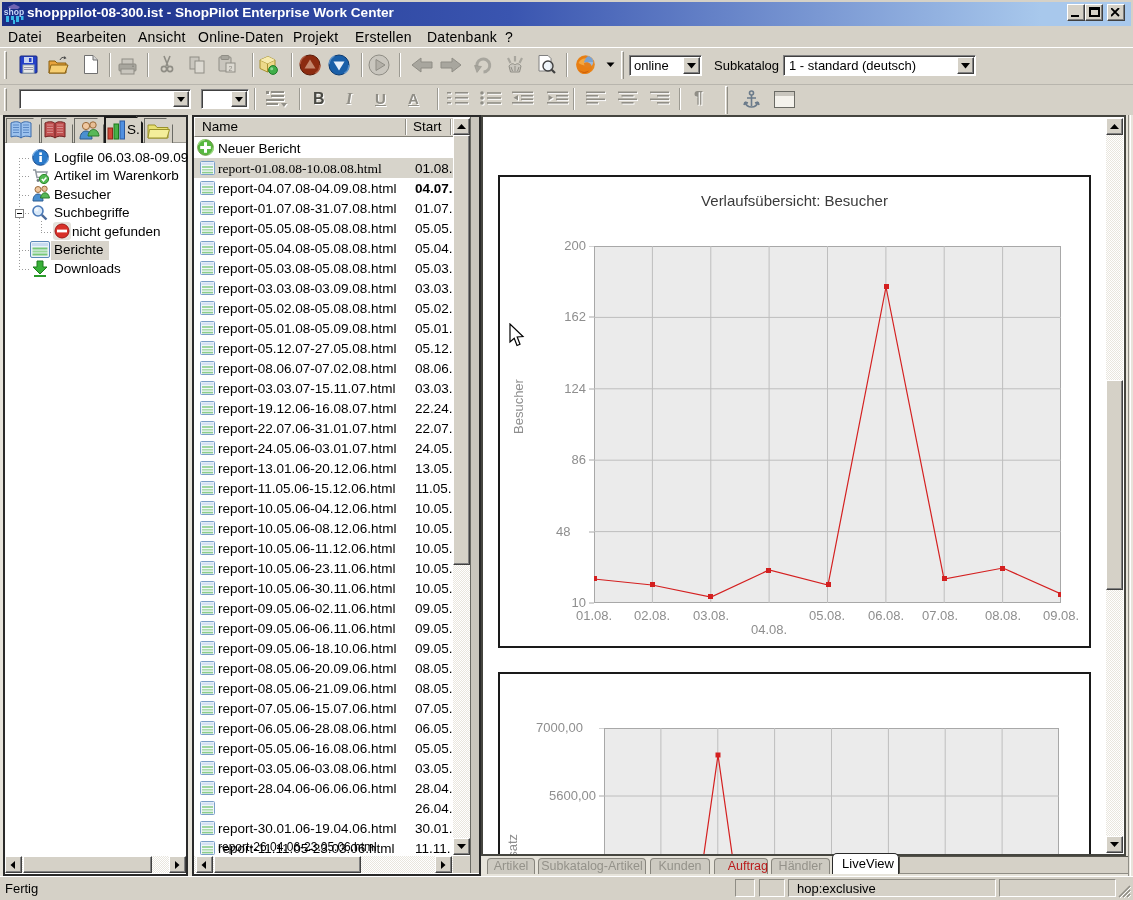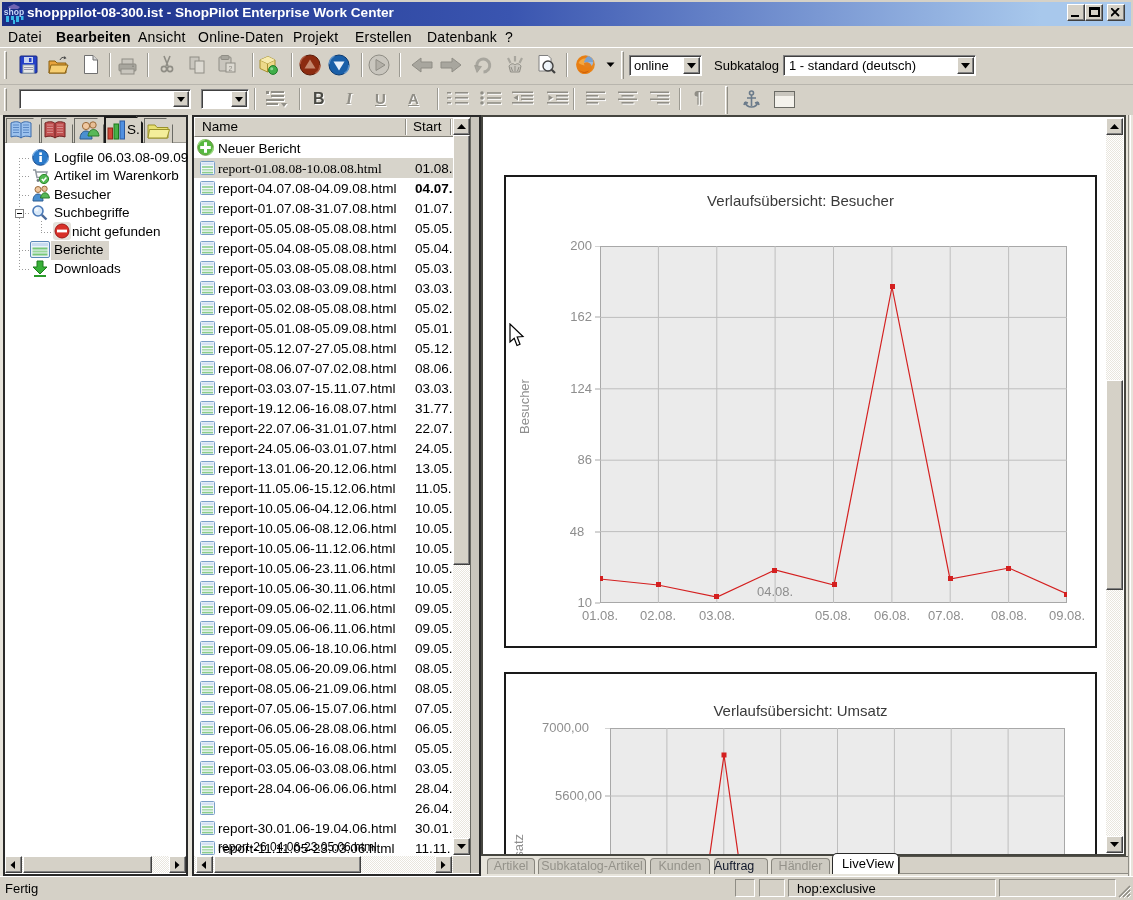--- a/index.html
+++ b/index.html
@@ -38,21 +38,21 @@
 <div class="btn3d" style="left:1085px;top:4px;width:18px;height:17px;">
     <div class="abs" style="left:2.5px;top:2px;width:11px;height:10px;border:2px solid #000;border-top-width:3px"></div>
   </div>
 <div class="btn3d" style="left:1107px;top:4px;width:18px;height:17px;">
     <svg class="abs" style="left:3px;top:3px" width="10" height="9" viewBox="0 0 10 9">
       <path d="M0 0 L8 8 M8 0 L0 8" stroke="#000" stroke-width="1.8"></path>
     </svg>
   </div>
 <div class="abs" style="left:0;top:26px;width:1133px;height:21px;background:#D5D1C7"></div>
 <div class="abs" style="left:8px;top:29px;font-size:14px;color:#000;white-space:nowrap;letter-spacing:0.25px;">Datei</div>
-<div class="abs" style="left:56px;top:29px;font-size:14px;color:#000;white-space:nowrap;letter-spacing:0.25px;font-weight:bold;">Bearbeiten</div>
+<div class="abs" style="left:56px;top:29px;font-size:14px;color:#000;white-space:nowrap;letter-spacing:0.25px;">Bearbeiten</div>
 <div class="abs" style="left:138px;top:29px;font-size:14px;color:#000;white-space:nowrap;letter-spacing:0.25px;">Ansicht</div>
 <div class="abs" style="left:198px;top:29px;font-size:14px;color:#000;white-space:nowrap;letter-spacing:0.25px;">Online-Daten</div>
 <div class="abs" style="left:293px;top:29px;font-size:14px;color:#000;white-space:nowrap;letter-spacing:0.25px;">Projekt</div>
 <div class="abs" style="left:355px;top:29px;font-size:14px;color:#000;white-space:nowrap;letter-spacing:0.25px;">Erstellen</div>
 <div class="abs" style="left:427px;top:29px;font-size:14px;color:#000;white-space:nowrap;letter-spacing:0.25px;">Datenbank</div>
 <div class="abs" style="left:505px;top:29px;font-size:14px;color:#000;white-space:nowrap;letter-spacing:0.25px;">?</div>
 <div class="abs" style="left:0;top:47px;width:1133px;height:37px;background:#D5D1C7;border-top:1px solid #fff;"></div>
 <div class="grip" style="left:4px;top:51px;width:3px;height:28px;"></div>
 <div class="grip" style="left:621px;top:51px;width:3px;height:28px;"></div>
 <svg class="abs" style="left:19px;top:55px" width="19" height="19" viewBox="0 0 19 19">
@@ -539,21 +539,21 @@
 <div class="abs row-txt" style="left:24px;top:244px;font-size:13.5px;">report-03.03.07-15.11.07.html</div>
 <div class="abs row-txt" style="left:221px;top:244px;font-size:13.5px;">03.03.</div>
 <svg class="abs" style="left:6px;top:264px" width="15" height="14" viewBox="0 0 15 14">
 <rect x="0.5" y="0.5" width="14" height="13" rx="1" fill="#F2F7FC" stroke="#7AA0C8"></rect>
 <rect x="1.5" y="1.5" width="12" height="2.5" fill="#D4E2F2"></rect>
 <rect x="2" y="5.2" width="11" height="1.6" fill="#8CCE8C"></rect>
 <rect x="2" y="8" width="11" height="1.6" fill="#ACDCAC"></rect>
 <rect x="2" y="10.8" width="11" height="1.6" fill="#8CCE8C"></rect>
 </svg>
 <div class="abs row-txt" style="left:24px;top:264px;font-size:13.5px;">report-19.12.06-16.08.07.html</div>
-<div class="abs row-txt" style="left:221px;top:264px;font-size:13.5px;">31.77.</div>
+<div class="abs row-txt" style="left:221px;top:264px;font-size:13.5px;">22.24.</div>
 <svg class="abs" style="left:6px;top:284px" width="15" height="14" viewBox="0 0 15 14">
 <rect x="0.5" y="0.5" width="14" height="13" rx="1" fill="#F2F7FC" stroke="#7AA0C8"></rect>
 <rect x="1.5" y="1.5" width="12" height="2.5" fill="#D4E2F2"></rect>
 <rect x="2" y="5.2" width="11" height="1.6" fill="#8CCE8C"></rect>
 <rect x="2" y="8" width="11" height="1.6" fill="#ACDCAC"></rect>
 <rect x="2" y="10.8" width="11" height="1.6" fill="#8CCE8C"></rect>
 </svg>
 <div class="abs row-txt" style="left:24px;top:284px;font-size:13.5px;">report-22.07.06-31.01.07.html</div>
 <div class="abs row-txt" style="left:221px;top:284px;font-size:13.5px;">22.07.</div>
 <svg class="abs" style="left:6px;top:304px" width="15" height="14" viewBox="0 0 15 14">
@@ -763,21 +763,21 @@
 <svg class="abs" style="left:201px;top:861px" width="5" height="8" viewBox="0 0 5 8">
     <path d="M5 0 L5 8 L0.5 4 Z" fill="#000"></path>
   </svg>
 <div class="btn3d" style="left:214px;top:856px;width:147px;height:17px;"></div>
 <div class="btn3d" style="left:435px;top:856px;width:17px;height:17px;"></div>
 <svg class="abs" style="left:441px;top:861px" width="5" height="8" viewBox="0 0 5 8">
     <path d="M0 0 L0 8 L4.5 4 Z" fill="#000"></path>
   </svg>
 <div class="abs" style="left:453px;top:856px;width:17px;height:17px;background:#D5D1C7;"></div>
 <div class="abs" style="left:481px;top:115px;width:645px;height:741px;border:2px solid #45453F;background:#fff;"></div>
-<div class="abs" style="left:483px;top:118px;width:622px;height:736px;overflow:hidden;background:#fff;margin-left:6px;">
+<div class="abs" style="left:483px;top:118px;width:622px;height:736px;overflow:hidden;background:#fff;">
 <div class="abs" style="left:15px;top:57px;width:593px;height:473px;border:2px solid #1A1A1A;background:#fff;"></div>
 <div class="abs" style="left:15px;top:74px;width:593px;text-align:center;font-size:15px;color:#3A3A3A;">Verlaufsübersicht: Besucher</div>
 <div class="abs" style="left:111px;top:128px;width:467px;height:357px;background:#EBEBEB;border:1px solid #A8A8A8;"></div>
 <svg class="abs" style="left:111px;top:128px" width="467" height="357" viewBox="0 0 467 357">
       <line x1="58.4" y1="0" x2="58.4" y2="357" stroke="#BEBEBE"></line>
       <line x1="116.8" y1="0" x2="116.8" y2="357" stroke="#BEBEBE"></line>
       <line x1="175.1" y1="0" x2="175.1" y2="357" stroke="#BEBEBE"></line>
       <line x1="233.5" y1="0" x2="233.5" y2="357" stroke="#BEBEBE"></line>
       <line x1="291.9" y1="0" x2="291.9" y2="357" stroke="#BEBEBE"></line>
       <line x1="350.2" y1="0" x2="350.2" y2="357" stroke="#BEBEBE"></line>
@@ -794,42 +794,41 @@
       <rect x="232" y="336" width="5" height="5" fill="#D42020"></rect>
       <rect x="290" y="38" width="5" height="5" fill="#D42020"></rect>
       <rect x="348" y="330" width="5" height="5" fill="#D42020"></rect>
       <rect x="406" y="320" width="5" height="5" fill="#D42020"></rect>
       <rect x="464" y="346" width="5" height="5" fill="#D42020"></rect>
     </svg>
 <div class="abs glabel" style="left:73px;top:120px;width:30px;text-align:right;">200</div>
 <div class="abs glabel" style="left:73px;top:191px;width:30px;text-align:right;">162</div>
 <div class="abs glabel" style="left:73px;top:263px;width:30px;text-align:right;">124</div>
 <div class="abs glabel" style="left:73px;top:334px;width:30px;text-align:right;">86</div>
-<div class="abs glabel" style="left:73px;top:406px;width:30px;text-align:center;">48</div>
+<div class="abs glabel" style="left:73px;top:406px;width:30px;text-align:left;">48</div>
 <div class="abs glabel" style="left:73px;top:477px;width:30px;text-align:right;">10</div>
 <svg class="abs" style="left:106px;top:128px" width="5" height="358" viewBox="0 0 5 358">
       <line x1="0" y1="0" x2="5" y2="0" stroke="#A8A8A8"></line>
       <line x1="0" y1="71" x2="5" y2="71" stroke="#A8A8A8"></line>
       <line x1="0" y1="143" x2="5" y2="143" stroke="#A8A8A8"></line>
       <line x1="0" y1="214" x2="5" y2="214" stroke="#A8A8A8"></line>
       <line x1="0" y1="286" x2="5" y2="286" stroke="#A8A8A8"></line>
       <line x1="0" y1="357" x2="5" y2="357" stroke="#A8A8A8"></line>
     </svg>
 <div class="abs glabel" style="left:89px;top:490px;width:44px;text-align:center;">01.08.</div>
 <div class="abs glabel" style="left:147px;top:490px;width:44px;text-align:center;">02.08.</div>
 <div class="abs glabel" style="left:206px;top:490px;width:44px;text-align:center;">03.08.</div>
-<div class="abs glabel" style="left:264px;top:466px;width:44px;text-align:center;">04.08.</div>
+<div class="abs glabel" style="left:264px;top:504px;width:44px;text-align:center;">04.08.</div>
 <div class="abs glabel" style="left:322px;top:490px;width:44px;text-align:center;">05.08.</div>
 <div class="abs glabel" style="left:381px;top:490px;width:44px;text-align:center;">06.08.</div>
 <div class="abs glabel" style="left:439px;top:490px;width:44px;">07.08.</div>
 <div class="abs glabel" style="left:498px;top:490px;width:44px;text-align:center;">08.08.</div>
 <div class="abs glabel" style="left:556px;top:490px;width:44px;text-align:center;">09.08.</div>
 <div class="abs glabel" style="left:28px;top:316px;transform:rotate(-90deg);transform-origin:0 0;white-space:nowrap;">Besucher</div>
 <div class="abs" style="left:15px;top:554px;width:593px;height:473px;border:2px solid #1A1A1A;background:#fff;"></div>
-<div class="abs" style="left:15px;top:584px;width:593px;text-align:center;font-size:15px;color:#3A3A3A;">Verlaufsübersicht: Umsatz</div>
 <div class="abs" style="left:121px;top:610px;width:455px;height:340px;background:#EBEBEB;border:1px solid #A8A8A8;"></div>
 <svg class="abs" style="left:121px;top:610px" width="455" height="340" viewBox="0 0 455 340">
       <line x1="56.9" y1="0" x2="56.9" y2="340" stroke="#BEBEBE"></line>
       <line x1="113.8" y1="0" x2="113.8" y2="340" stroke="#BEBEBE"></line>
       <line x1="170.6" y1="0" x2="170.6" y2="340" stroke="#BEBEBE"></line>
       <line x1="227.5" y1="0" x2="227.5" y2="340" stroke="#BEBEBE"></line>
       <line x1="284.4" y1="0" x2="284.4" y2="340" stroke="#BEBEBE"></line>
       <line x1="341.2" y1="0" x2="341.2" y2="340" stroke="#BEBEBE"></line>
       <line x1="398.1" y1="0" x2="398.1" y2="340" stroke="#BEBEBE"></line>
       <line x1="0" y1="68" x2="455" y2="68" stroke="#BEBEBE"></line>
@@ -861,21 +860,21 @@
     <path d="M0 0 L9 0 L4.5 5 Z" fill="#000"></path>
   </svg>
 <div class="abs" style="left:482px;top:856px;width:651px;height:20px;background:#E7E4DB;"></div>
 <div class="abs" style="left:487px;top:858px;width:48px;height:16px;background:#CDCAC1;border:1px solid #88867E;border-bottom:none;border-radius:4px 4px 0 0;"></div>
 <div class="abs" style="left:487px;top:859px;width:48px;text-align:center;font-size:12.5px;color:#94928A;">Artikel</div>
 <div class="abs" style="left:538px;top:858px;width:108px;height:16px;background:#CDCAC1;border:1px solid #88867E;border-bottom:none;border-radius:4px 4px 0 0;"></div>
 <div class="abs" style="left:538px;top:859px;width:108px;text-align:center;font-size:12.5px;color:#94928A;">Subkatalog-Artikel</div>
 <div class="abs" style="left:650px;top:858px;width:60px;height:16px;background:#CDCAC1;border:1px solid #88867E;border-bottom:none;border-radius:4px 4px 0 0;"></div>
 <div class="abs" style="left:650px;top:859px;width:60px;text-align:center;font-size:12.5px;color:#94928A;">Kunden</div>
 <div class="abs" style="left:714px;top:858px;width:54px;height:16px;background:#CDCAC1;border:1px solid #88867E;border-bottom:none;border-radius:4px 4px 0 0;"></div>
-<div class="abs" style="left:714px;top:859px;width:54px;text-align:left;font-size:12.5px;color:#0f172a;">Auftrag</div>
+<div class="abs" style="left:714px;top:859px;width:54px;text-align:right;font-size:12.5px;color:#b91c1c;">Auftrag</div>
 <div class="abs" style="left:771px;top:858px;width:59px;height:16px;background:#CDCAC1;border:1px solid #88867E;border-bottom:none;border-radius:4px 4px 0 0;"></div>
 <div class="abs" style="left:771px;top:859px;width:59px;text-align:center;font-size:12.5px;color:#94928A;">Händler</div>
 <div class="abs" style="left:832px;top:853px;width:67px;height:21px;background:#fff;border:1.5px solid #2A2A2A;border-bottom:none;border-radius:5px 5px 0 0;"></div>
 <div class="abs" style="left:832px;top:856px;width:72px;text-align:center;font-size:13px;color:#000;">LiveView</div>
 <div class="abs" style="left:899px;top:856px;width:229px;height:18px;background:#D5D1C7;border-top:1.5px solid #55534B;border-left:1px solid #55534B;border-bottom:1px solid #8F8D85;"></div>
 <div class="abs" style="left:1128px;top:115px;width:1px;height:761px;background:#8F8D85"></div>
 <div class="abs" style="left:1130px;top:115px;width:1px;height:761px;background:#FFFFFF"></div>
 <div class="abs" style="left:0;top:876px;width:1133px;height:24px;background:#D5D1C7;border-top:1px solid #fff"></div>
 <div class="abs" style="left:5px;top:881px;font-size:13px;color:#000;white-space:nowrap;">Fertig</div>
 <div class="abs" style="left:735px;top:879px;width:20px;height:18px;background:#D5D1C7;border-top:1px solid #8F8D85;border-left:1px solid #8F8D85;border-bottom:1px solid #fff;border-right:1px solid #fff;"></div>

